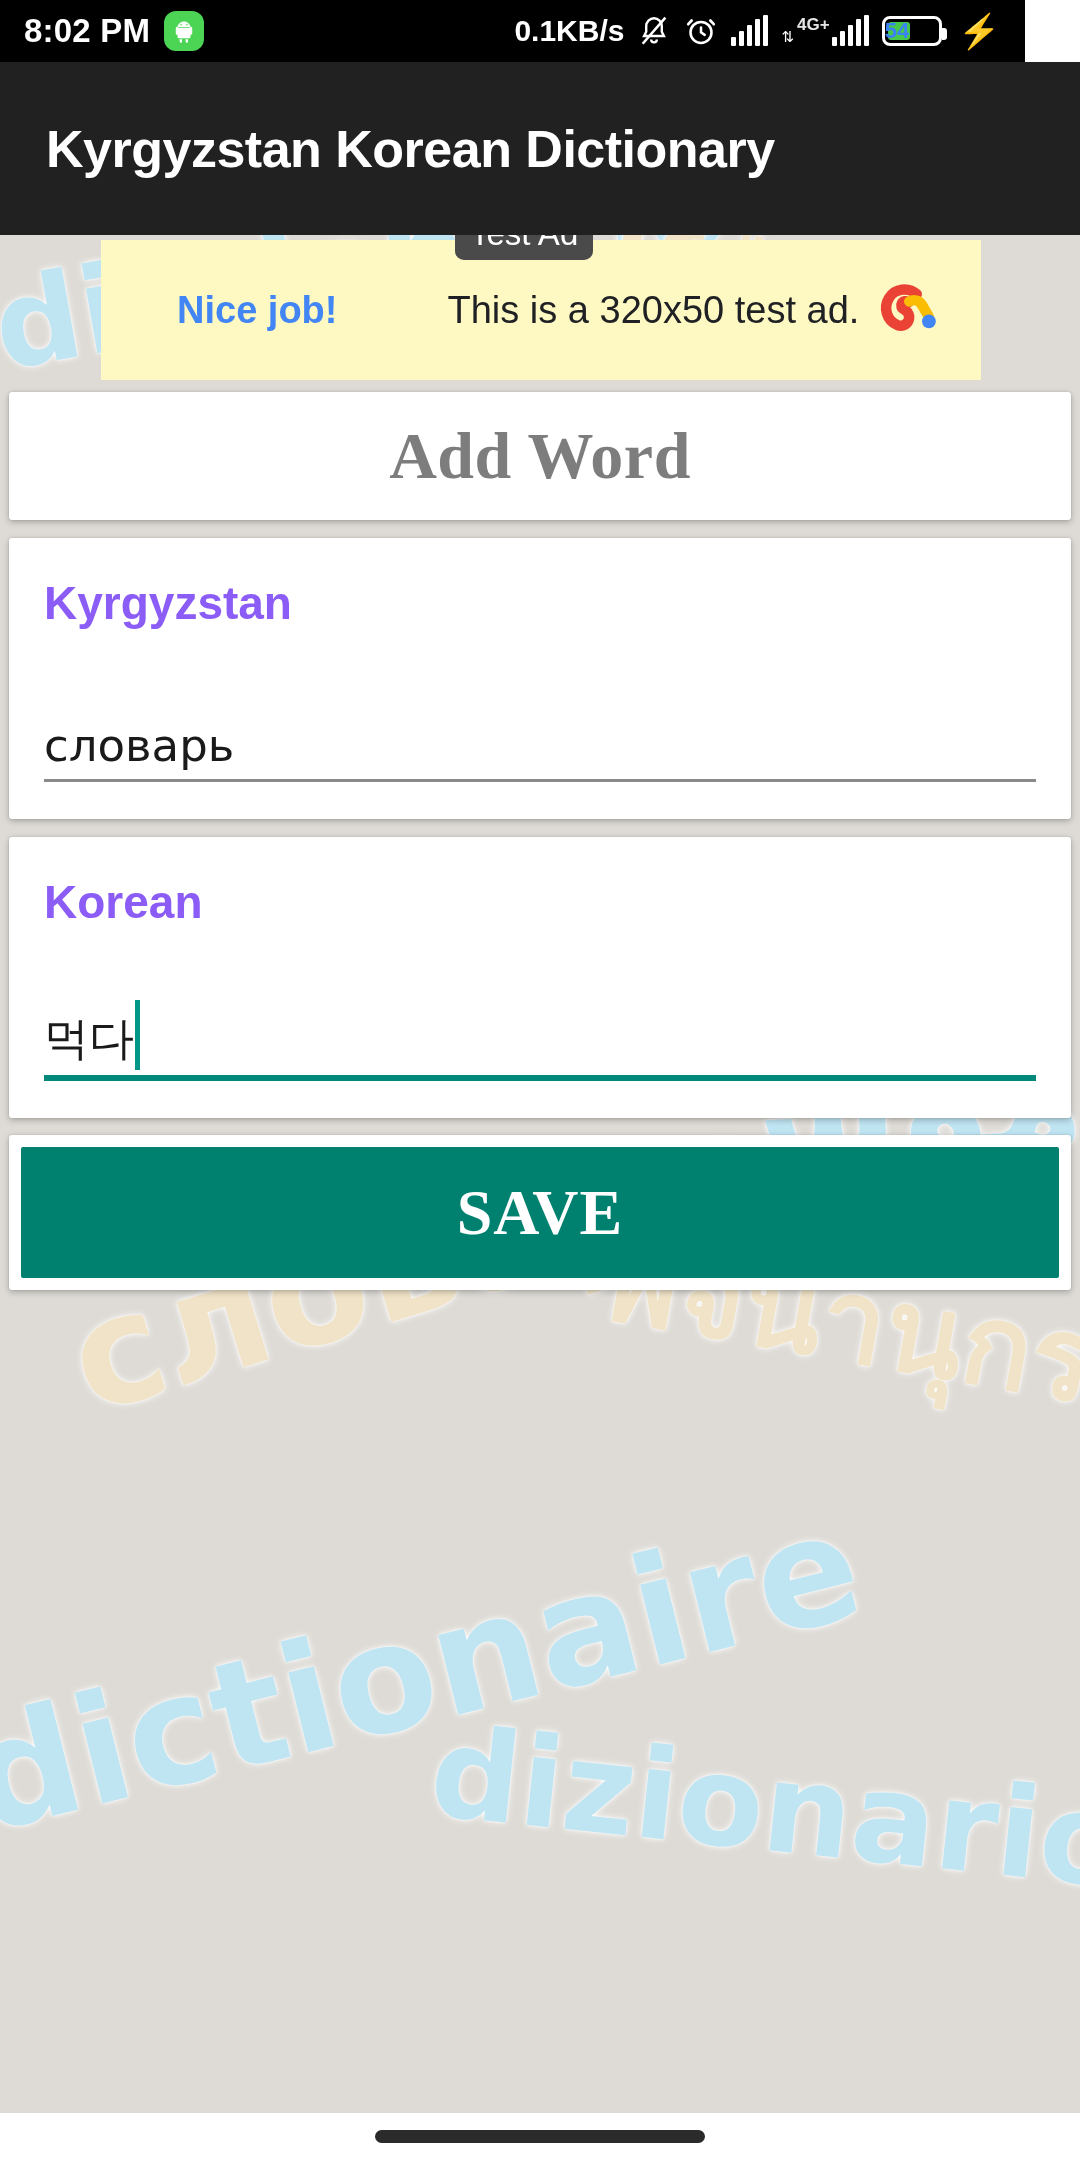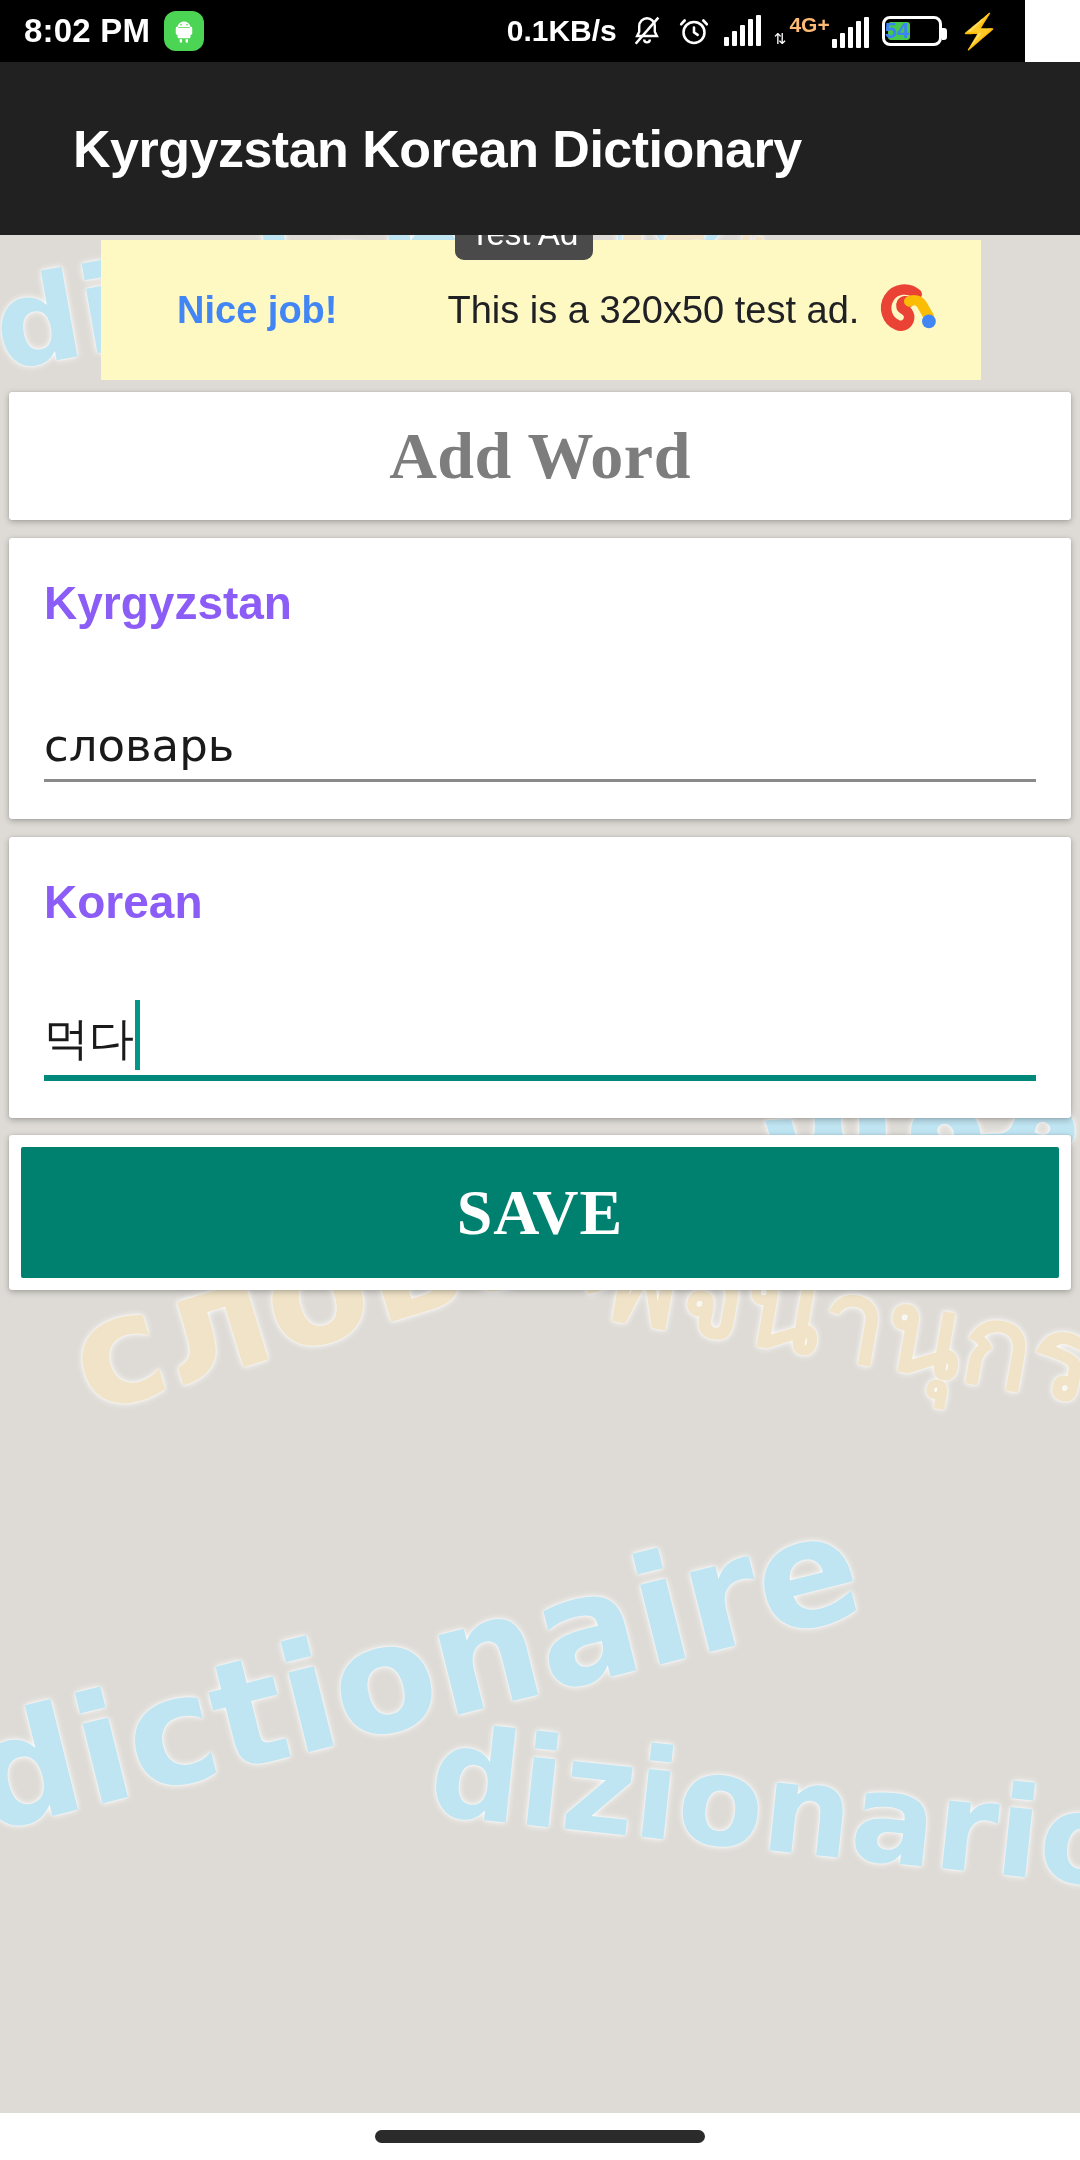--- a/index.html
+++ b/index.html
@@ -31,42 +31,42 @@
   #net-speed{ color:#fff; font-size:30px; font-weight:bold; }
   .si{ display:flex; align-items:center; }
   .bars{ display:flex; align-items:flex-end; gap:3px; height:30px; }
   .bars i{ display:block; width:5px; background:#fff; border-radius:1px; }
   .bars i:nth-child(1){height:9px}
   .bars i:nth-child(2){height:15px}
   .bars i:nth-child(3){height:21px}
   .bars i:nth-child(4){height:27px}
   .bars i:nth-child(5){height:31px}
   #sig2-wrap{ display:flex; align-items:flex-end; gap:3px; }
-  #lte-label{ color:#fdba74; font-size:21px; font-weight:bold; line-height:1;
+  #lte-label{ color:#e5e5e5; font-size:17px; font-weight:bold; line-height:1;
               margin-bottom:13px; margin-right:-1px;}
   #updown{ color:#fff; font-size:15px; line-height:1; margin-bottom:2px; }
   #battery{
     width:60px; height:30px; border:3px solid #fff; border-radius:8px;
     display:flex; align-items:center; padding:3px; position:relative;
   }
   #battery:after{
     content:""; position:absolute; right:-8px; top:9px;
     width:5px; height:12px; background:#fff; border-radius:0 3px 3px 0;
   }
   #batt-fill{ width:22px; height:100%; background:#46C84B; border-radius:3px; }
   #batt-num{
     position:absolute; left:0; right:0; text-align:left;
     color:#3b82f6; font-size:22px; font-weight:bold; line-height:24px;
   }
   #bolt{ color:#fff; font-size:34px; line-height:1; margin-left:4px; }
 
   
   #app-bar{
     position:absolute; top:62px; left:0; width:1080px; height:173px;
-    background:#212121; display:flex; align-items:center; padding-left:73px;
+    background:#212121; display:flex; align-items:center; padding-left:46px;
   }
   #app-title{
     color:#ffffff; font-size:52px; font-weight:bold;
     font-family:"Liberation Sans", sans-serif; letter-spacing:-0.5px;
   }
 
   
   #page-body{
     position:absolute; top:235px; left:0; width:1080px; height:1878px;
     background:#DEDBD6; overflow:hidden;

